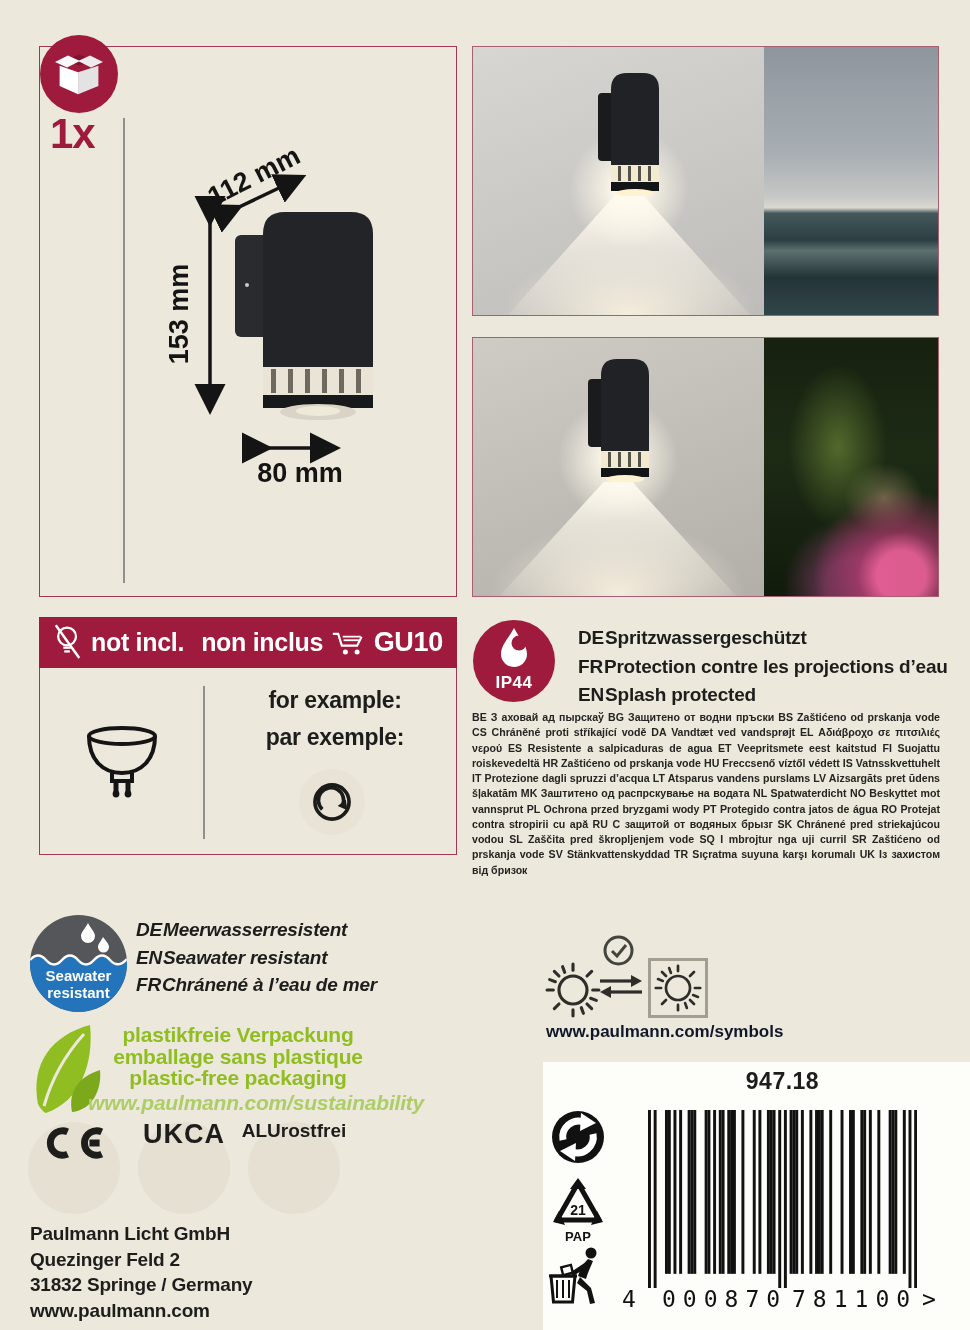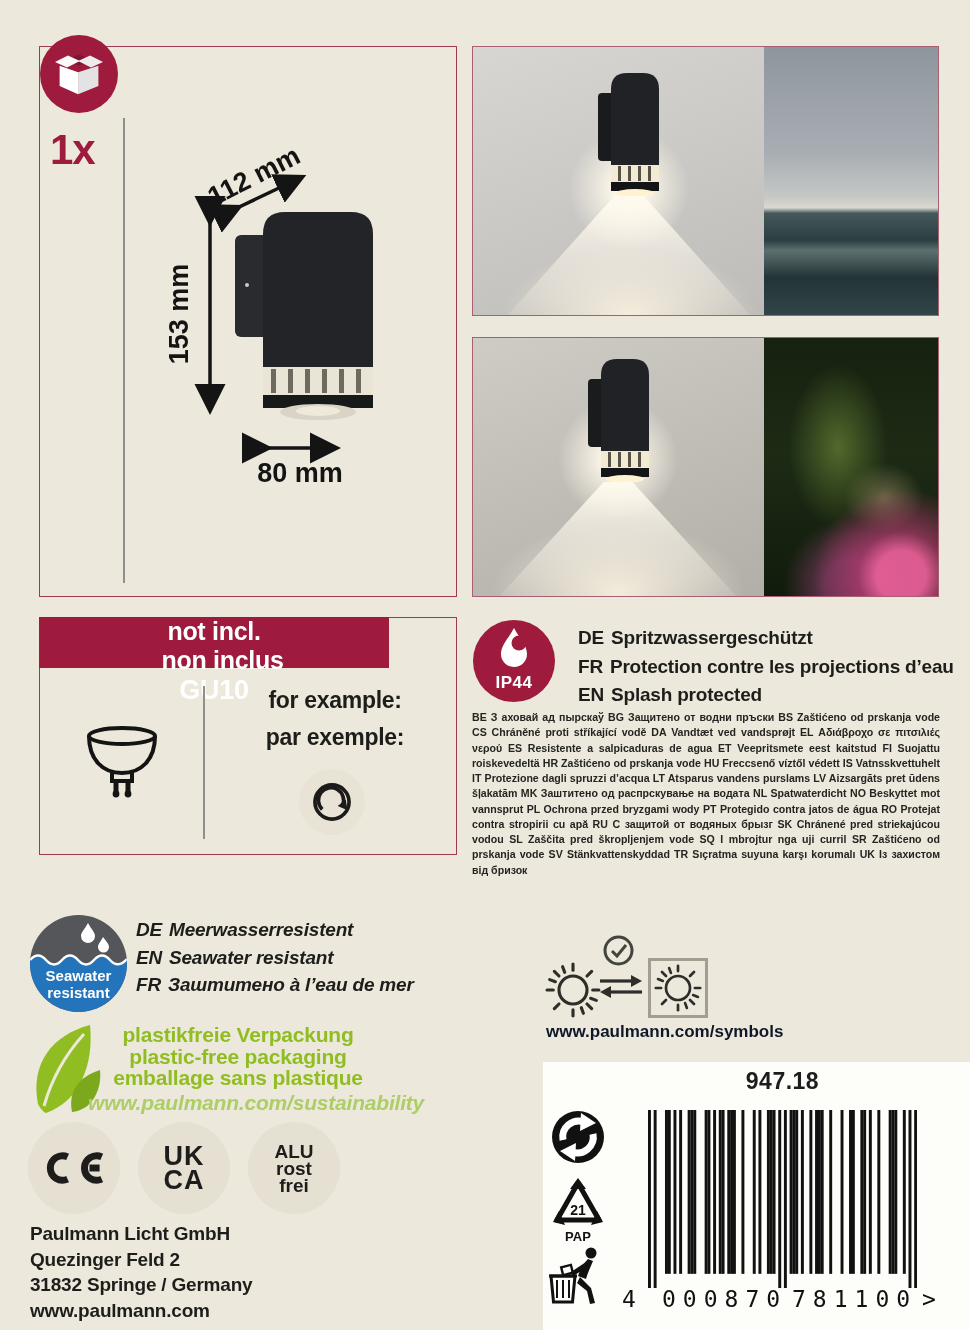--- a/index.html
+++ b/index.html
@@ -5,21 +5,21 @@
   html,body{margin:0;padding:0;background:#d8d4c8;}
   #page{position:relative;width:970px;height:1330px;background:#ece8db;overflow:hidden;
         font-family:"Liberation Sans",sans-serif;color:#1d1d1b;margin:0 auto;}
   .abs{position:absolute;}
 
   
   .content-box{left:39px;top:46px;width:418px;height:551px;border:1px solid #9e3a56;box-sizing:border-box;}
   .banner{left:78px;top:46px;width:379px;height:51px;background:#9e1b3d;display:flex;align-items:center;box-sizing:border-box;padding-left:58px;}
   .banner span{color:#fff;font-family:"DejaVu Sans Mono","Liberation Mono",monospace;font-weight:bold;font-size:21px;letter-spacing:.5px;white-space:nowrap;}
   .box-badge{left:40px;top:35px;width:78px;height:78px;border-radius:50%;background:#9e1b3d;display:flex;align-items:center;justify-content:center;}
-  .qty{left:50px;top:126px;font-size:42px;font-weight:bold;color:#9e1b3d;letter-spacing:-1px;}
+  .qty{left:50px;top:110px;font-size:42px;font-weight:bold;color:#9e1b3d;letter-spacing:-1px;}
   .vdivider{left:123px;top:118px;width:2px;height:465px;background:#8f8f8d;}
 
   
   .photo{border:1px solid #a85f74;box-sizing:border-box;overflow:hidden;background:#cfcdca;}
   #photo1{left:472px;top:46px;width:467px;height:270px;}
   #photo2{left:472px;top:337px;width:467px;height:260px;}
   .wall{position:absolute;left:0;top:0;width:291px;height:100%;}
   #photo1 .wall{background:
      radial-gradient(circle at 156px 142px, rgba(255,250,235,.95) 0 14px, rgba(255,250,235,0) 60px),
      radial-gradient(ellipse 170px 90px at 156px 268px, rgba(255,246,226,.85), rgba(255,246,226,0) 75%),
@@ -37,48 +37,48 @@
   #photo2 .scene{background:
      radial-gradient(circle at 78% 92%, rgba(230,95,150,.95) 0 9%, rgba(185,60,115,.65) 16%, rgba(120,40,90,0) 32%),
      radial-gradient(circle at 50% 96%, rgba(160,70,130,.55) 0 10%, rgba(160,70,130,0) 26%),
      radial-gradient(ellipse 40% 45% at 42% 42%, rgba(125,155,62,.55), rgba(125,155,62,0) 70%),
      radial-gradient(ellipse 30% 18% at 68% 62%, rgba(200,180,130,.45), rgba(200,180,130,0) 75%),
      linear-gradient(to bottom,#16210f 0%,#1d2b15 45%,#111b0c 100%);}
   .lampsvg{position:absolute;}
 
   
   .ni-box{left:39px;top:617px;width:418px;height:238px;border:1px solid #9e3a56;box-sizing:border-box;}
-  .ni-header{position:absolute;left:-1px;top:-1px;width:350px;height:51px;background:#9e1b3d;display:flex;align-items:center;padding:0 14px;box-sizing:border-box;color:#fff;flex-direction:column;}
+  .ni-header{position:absolute;left:-1px;top:-1px;width:418px;height:51px;background:#9e1b3d;display:flex;align-items:center;padding:0 14px;box-sizing:border-box;color:#fff;}
   .ni-header .t{font-weight:bold;font-size:25px;letter-spacing:-.3px;white-space:nowrap;}
   .ni-divider{position:absolute;left:163px;top:68px;width:2px;height:153px;background:#8f8f8d;}
   .example{position:absolute;left:180px;top:64px;width:230px;text-align:center;font-weight:bold;font-size:23px;line-height:37px;letter-spacing:-.3px;}
   .dimmer-bg{position:absolute;left:259px;top:151px;width:66px;height:66px;border-radius:50%;background:#e8e3d5;display:flex;align-items:center;justify-content:center;}
 
   
   .ip44-badge{left:473px;top:620px;width:82px;height:82px;border-radius:50%;background:#9e1b3d;}
   .ip44-label{position:absolute;left:0;bottom:9px;width:100%;text-align:center;color:#fff;font-weight:bold;font-size:17px;letter-spacing:.5px;}
   .langs{display:flex;flex-direction:column;}
   .lang-row{white-space:nowrap;}
-  .lang-row b{font-weight:800;margin-right:7px;letter-spacing:-.2px;}
+  .lang-row b{font-weight:800;margin-right:1px;letter-spacing:-.2px;}
   .lang-row span{font-weight:600;letter-spacing:-.2px;}
   #ip44-langs{left:578px;top:624px;font-size:19px;line-height:28.5px;}
   #translations{left:472px;top:710px;width:468px;font-size:10.6px;font-weight:700;line-height:1.44;text-align:justify;color:#242422;}
 
   
   #sw-langs{left:136px;top:916px;font-size:19px;line-height:27.5px;font-style:italic;}
 
   
   .green-lines{left:88px;top:1024px;width:300px;text-align:center;color:#90be22;font-weight:bold;font-size:21px;line-height:21.5px;letter-spacing:-.2px;}
   .green-url{display:block;margin-top:3px;color:#adce67;font-style:italic;font-weight:bold;font-size:21px;}
 
   
   .symbols-url{left:546px;top:1022px;font-size:17px;font-weight:600;color:#0f172a;}
 
   
-  .cert-circle{width:92px;height:92px;border-radius:50%;background:#e5e0d2;display:flex;align-items:center;justify-content:center;flex-direction:column;}
+  .cert-circle{width:92px;height:92px;border-radius:50%;background:#e5e0d2;display:flex;align-items:flex-start;justify-content:center;flex-direction:row;}
   #ce-circle{left:28px;top:1122px;}
   #ukca-circle{left:138px;top:1122px;}
   #alu-circle{left:248px;top:1122px;}
   .ukca{font-weight:800;font-size:27px;line-height:24px;letter-spacing:1px;text-align:center;}
   .alu{text-align:center;font-weight:800;font-size:19px;line-height:17px;}
 
   
   .address{left:30px;top:1221px;font-size:19px;font-weight:bold;line-height:25.5px;letter-spacing:-.2px;}
 
   
@@ -268,32 +268,32 @@
       <path d="M0 45 Q8 36 16 45 T32 45 T48 45 T64 45 T80 45 T97 44 V97 H0 Z" fill="#2474bb"></path>
       <path d="M0 45 Q8 36 16 45 T32 45 T48 45 T64 45 T80 45 T97 44" fill="none" stroke="#fff" stroke-width="2.5"></path>
       <text x="48.5" y="66" text-anchor="middle" font-size="15" font-weight="bold" fill="#fff" font-family="Liberation Sans, sans-serif">Seawater</text>
       <text x="48.5" y="83" text-anchor="middle" font-size="15" font-weight="bold" fill="#fff" font-family="Liberation Sans, sans-serif">resistant</text>
     </g>
   </svg>
 
   <div id="sw-langs" class="abs langs">
     <div class="lang-row"><b>DE</b><span>Meerwasserresistent</span></div>
     <div class="lang-row"><b>EN</b><span>Seawater resistant</span></div>
-    <div class="lang-row"><b>FR</b><span>Заштитено à l’eau de mer</span></div>
+    <div class="lang-row"><b>FR</b><span>Chránené à l’eau de mer</span></div>
   </div>
 
   <svg class="abs" style="left:26px;top:1022px;" width="80" height="92" viewBox="0 0 80 92">
     <path d="M64 3 C26 13 4 42 12 82 C16 90 20 91 20 91 C54 79 68 42 64 3 Z" fill="#90be22"></path>
     <path d="M58 12 C38 34 26 56 18 84" fill="none" stroke="#ece8db" stroke-width="3"></path>
     <path d="M74 48 C52 55 42 70 46 90 C66 88 76 68 74 48 Z" fill="#7ca81c"></path>
   </svg>
   <div class="abs green-lines">
     <div>plastikfreie Verpackung</div>
+    <div>emballage sans plastique</div>
     <div>plastic-free packaging</div>
-    <div>emballage sans plastique</div>
     <span class="green-url">www.paulmann.com/sustainability</span>
   </div>
 
   <svg class="abs" style="left:545px;top:962px;" width="56" height="56" viewBox="0 0 54 54">
       <use href="#sun-sym"></use>
     </svg>
   <svg class="abs" style="left:602px;top:934px;" width="33" height="33" viewBox="0 0 33 33">
     <circle cx="16.5" cy="16.5" r="13.5" fill="none" stroke="#44443f" stroke-width="3"></circle>
     <path d="M10 17 l5 5 l9 -11" fill="none" stroke="#44443f" stroke-width="3"></path>
   </svg>

